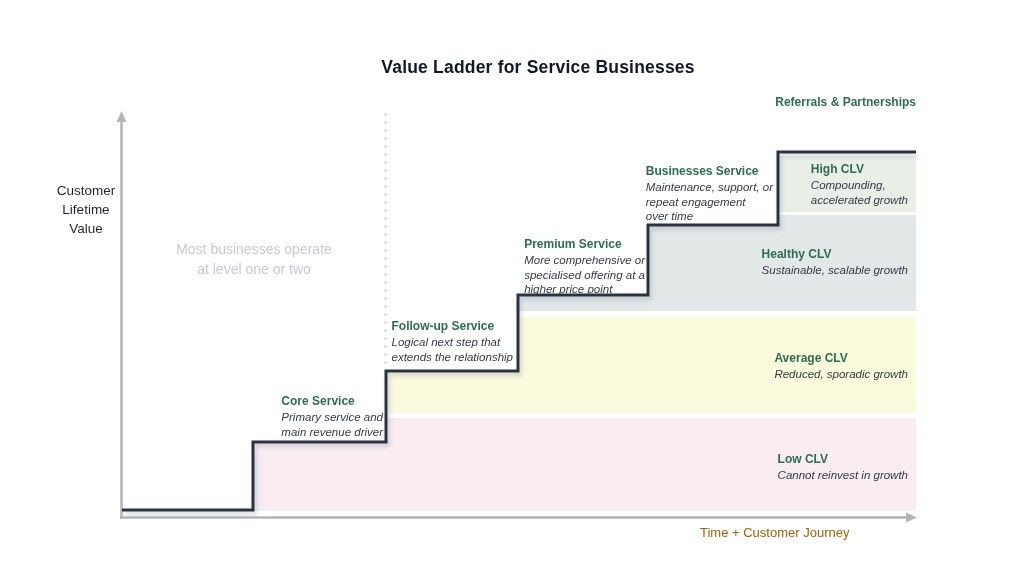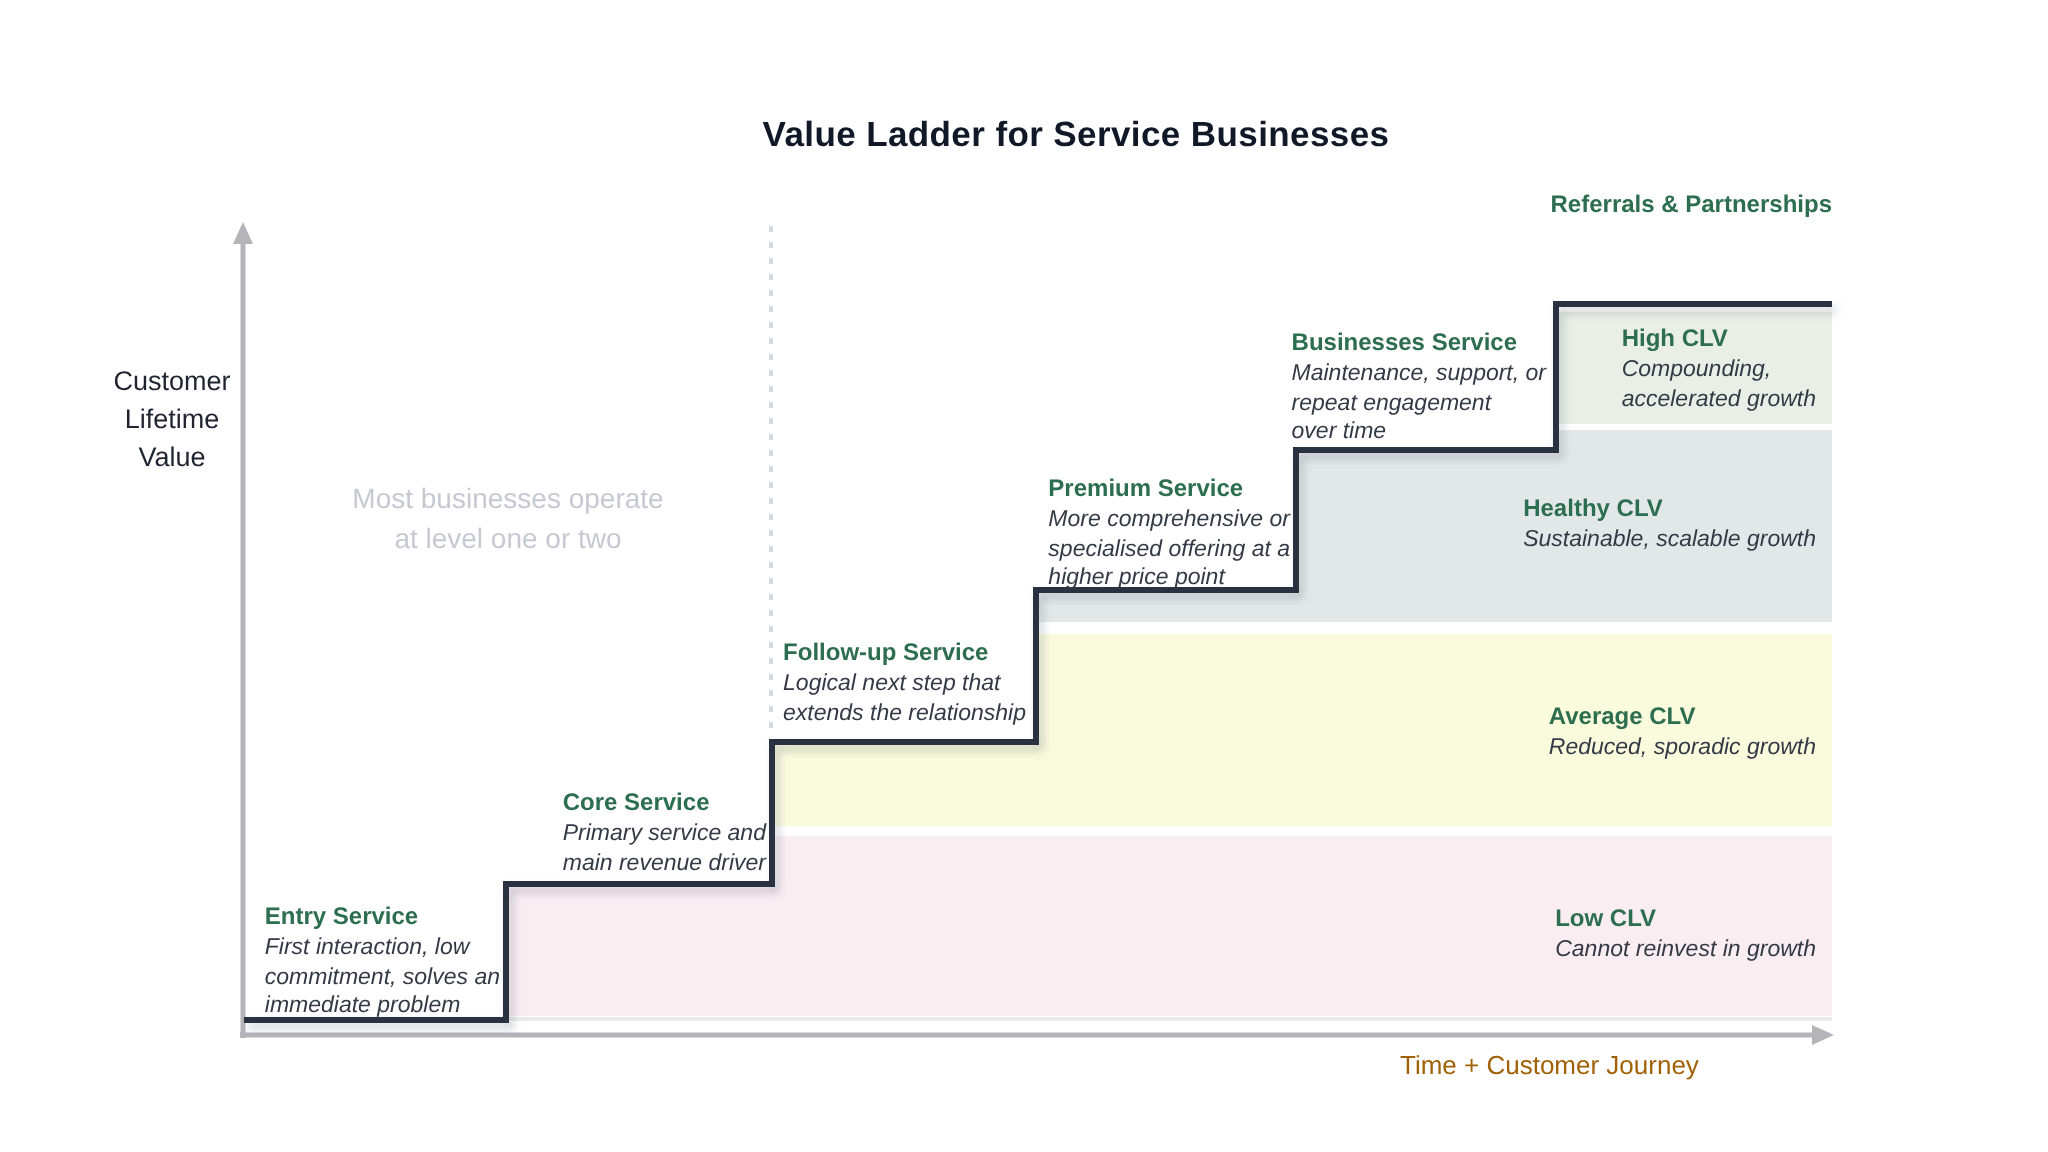--- a/index.html
+++ b/index.html
@@ -72,26 +72,20 @@
 
   <div class="page-title">Value Ladder for Service Businesses</div>
 
   <div class="y-label pre">Customer
 Lifetime
 Value</div>
 
   <div class="watermark pre">Most businesses operate
 at level one or two</div>
 
-  <div class="step s1">
-    <div class="step-title">Entry Service</div>
-    <div class="step-desc pre">First interaction, low
-commitment, solves an
-immediate problem</div>
-  </div>
   <div class="step s2">
     <div class="step-title">Core Service</div>
     <div class="step-desc pre">Primary service and
 main revenue driver</div>
   </div>
   <div class="step s3">
     <div class="step-title">Follow-up Service</div>
     <div class="step-desc pre">Logical next step that
 extends the relationship</div>
   </div>

